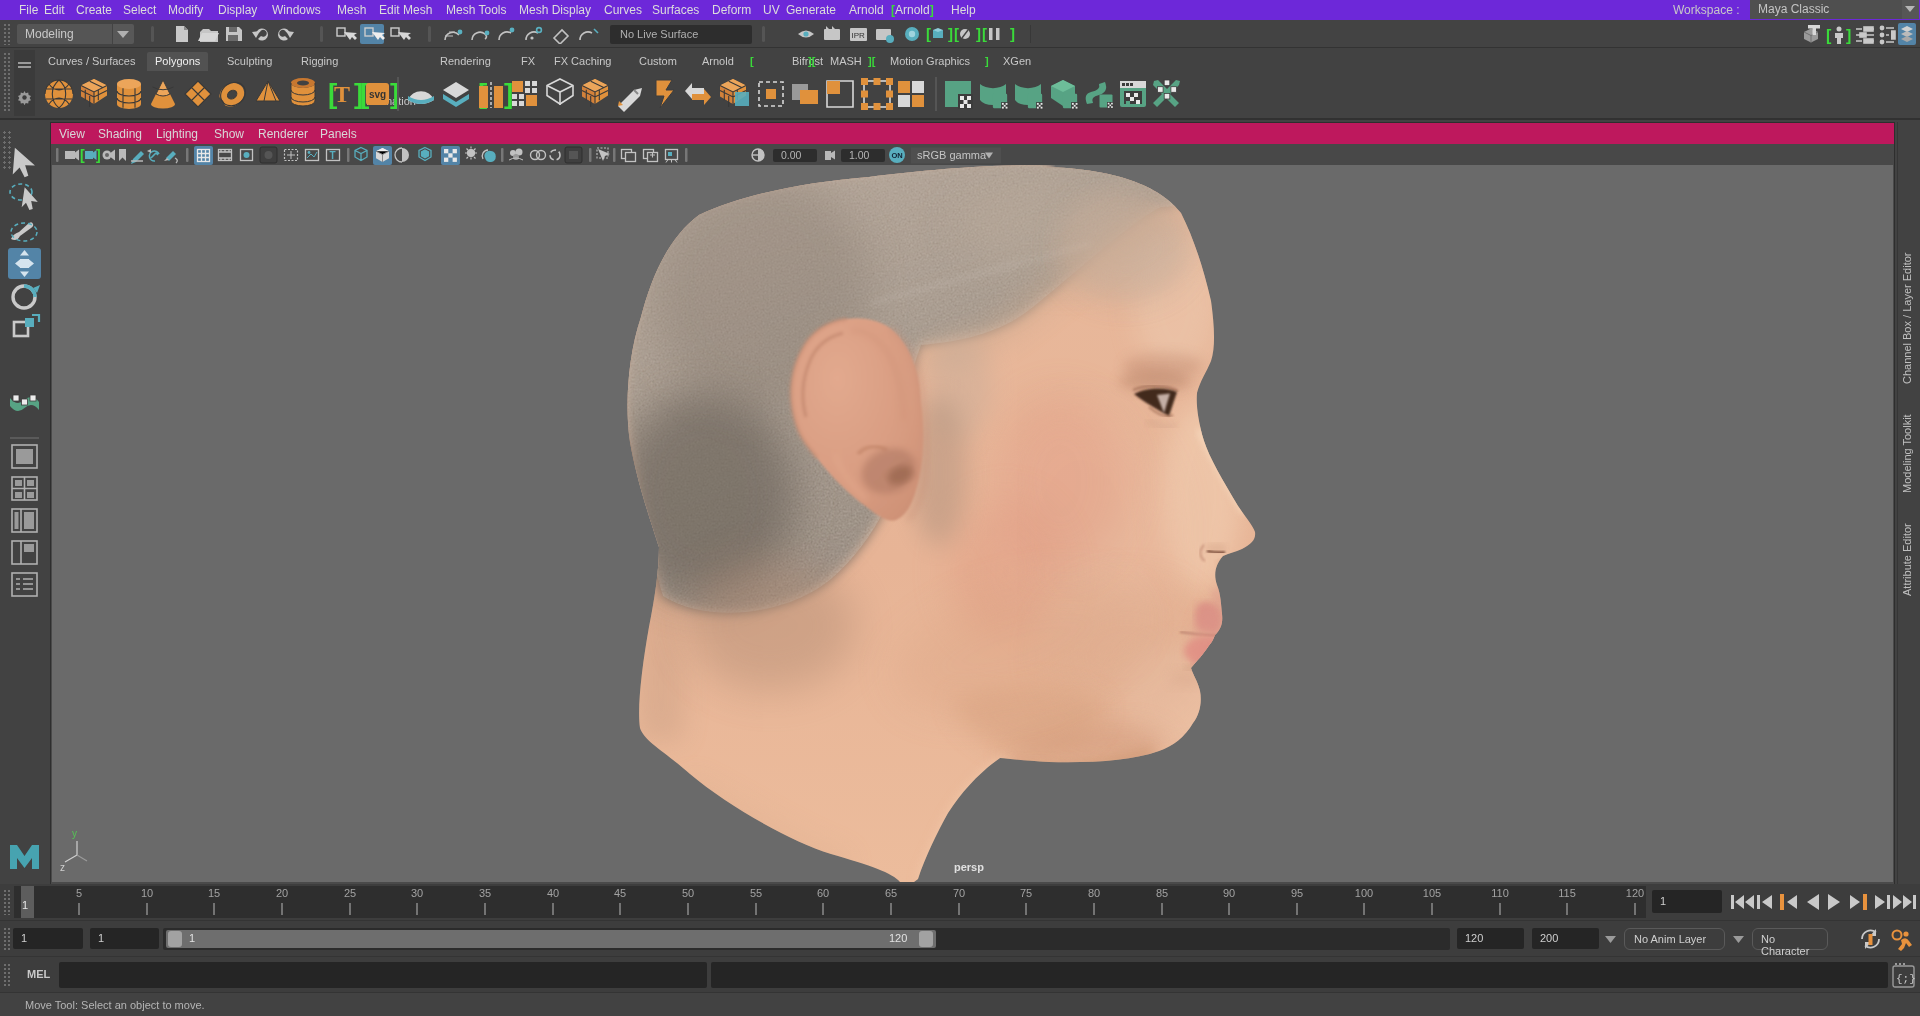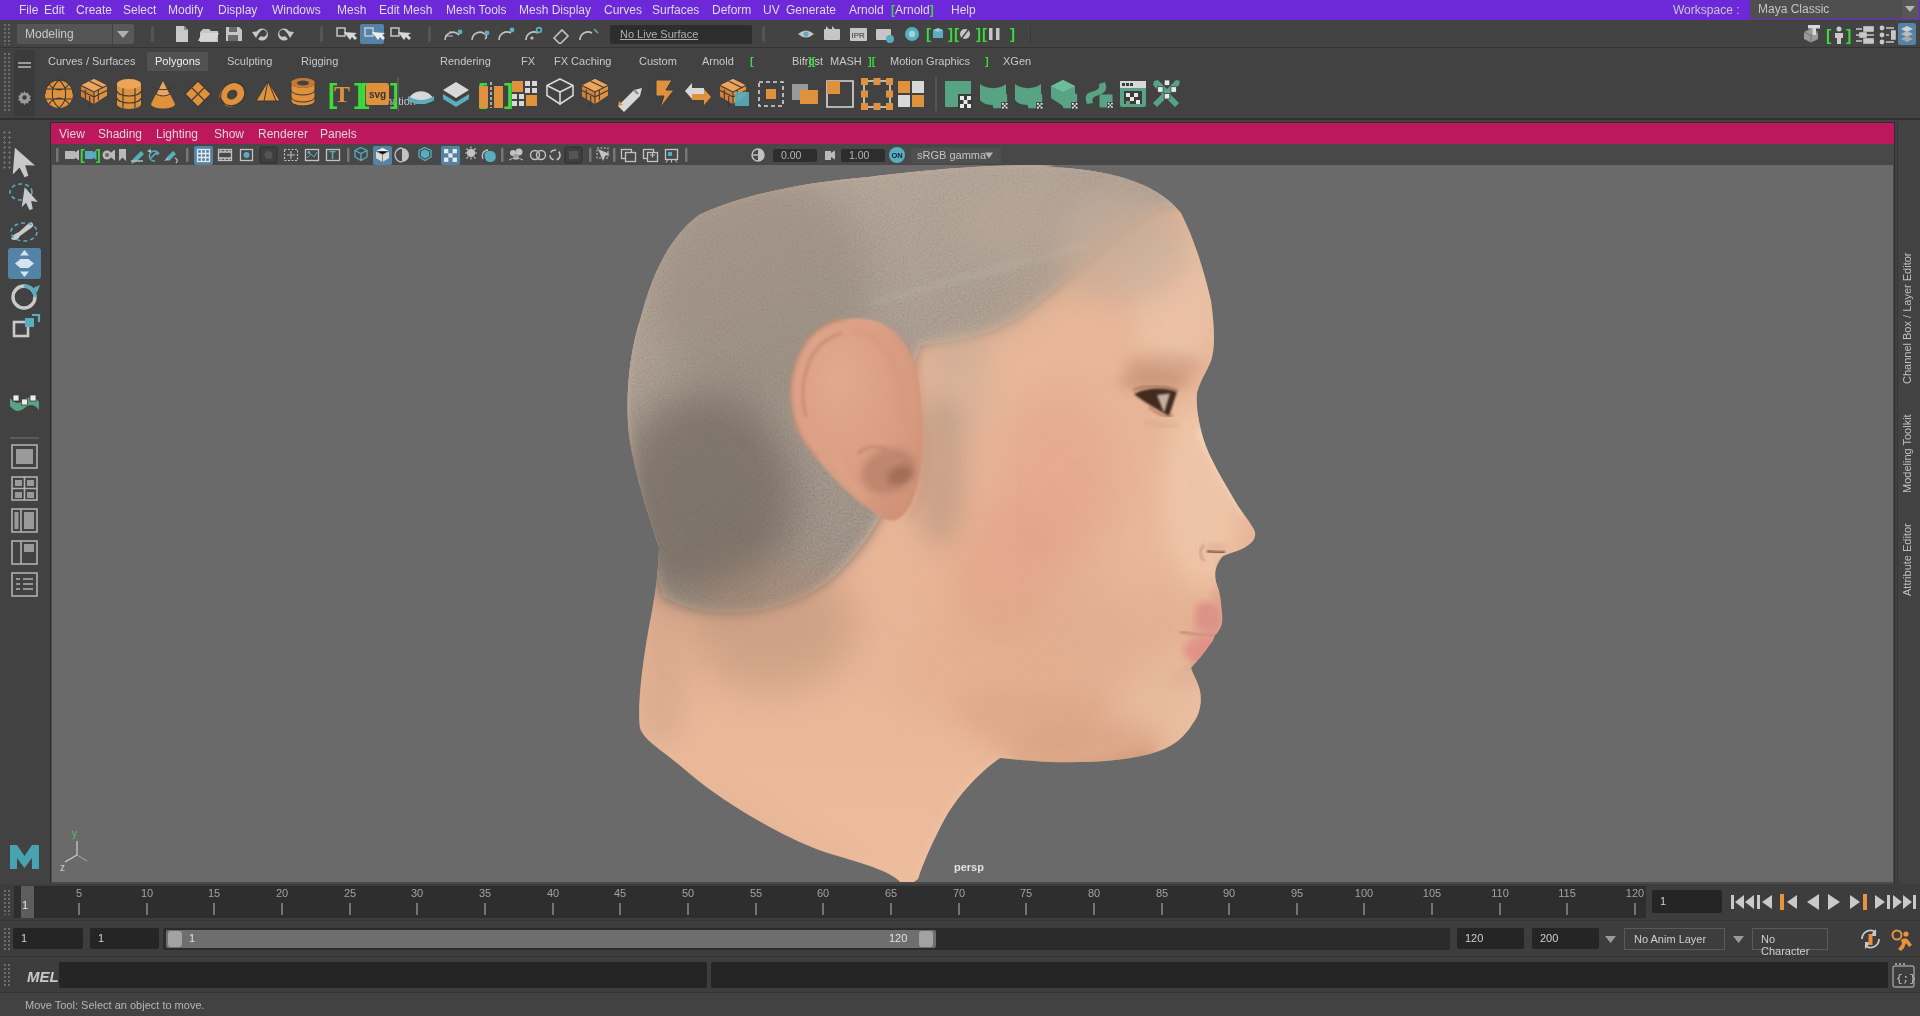--- a/index.html
+++ b/index.html
@@ -8,21 +8,21 @@
 .abs { position:absolute; }
 #page { position:relative; width:1920px; height:1016px; background:#424242; }
 
 #menubar { position:absolute; left:0; top:0; width:1920px; height:20px; background:#6d28d9; color:#dcdcdc; font-size:12px; }
 #menubar .m { position:absolute; top:3px; }
 
 #statusrow { position:absolute; left:0; top:20px; width:1920px; height:28px; background:#434343; border-bottom:1px solid #333; }
 .dots { position:absolute; width:7px; background-image:radial-gradient(#6e6e6e 1px, transparent 1.2px); background-size:4px 4px; }
 .sep { position:absolute; width:3px; height:16px; top:6px; background:#555; border-radius:2px; }
 .sepl { position:absolute; width:1px; height:18px; top:5px; background:#383838; }
-.field { position:absolute; background:#2d2d2d; color:#b0b0b0; font-size:11px; border-radius:2px;text-decoration:underline; }
+.field { position:absolute; background:#2d2d2d; color:#b0b0b0; font-size:11px; border-radius:2px; }
 
 #shelf { position:absolute; left:0; top:48px; width:1920px; height:72px; background:#424242; border-bottom:2px solid #313131; }
 .tab { position:absolute; top:4px; height:19px; color:#c8c8c8; font-size:11px; padding:3px 8px 0 8px; }
 .tab.active { background:#525252; color:#f0f0f0; border-radius:2px 2px 0 0; }
 .gb { color:#3adb3a; font-weight:bold; }
 
 #toolbox { position:absolute; left:0; top:122px; width:48px; height:762px; background:#424242; }
 
 #panel { position:absolute; left:50px; top:122px; width:1845px; height:763px; background:#4a4a4a; border:1px solid #2e2e2e; }
 #pmenh { position:absolute; left:0; top:0; width:100%; height:21px; background:#be185d; color:#d8d8d8; font-size:12px; }
@@ -33,21 +33,21 @@
 #righttabs { position:absolute; left:1897px; top:122px; width:23px; height:762px; background:#424242; border-left:1px solid #363636; }
 .vtab { position:absolute; left:3px; width:17px; color:#c0c0c0; font-size:11px;
   writing-mode:vertical-rl; transform:rotate(180deg); text-align:center; }
 
 #timeline { position:absolute; left:0; top:884px; width:1920px; height:36px; background:#3d3d3d; }
 #ruler { position:absolute; left:14px; top:2px; width:1632px; height:32px; background:#2e2e2e; color:#999; font-size:11px; }
 #rangerow { position:absolute; left:0; top:920px; width:1920px; height:36px; background:#3d3d3d; border-top:1px solid #343434; }
 #melrow { position:absolute; left:0; top:956px; width:1920px; height:36px; background:#3d3d3d; border-top:1px solid #343434; }
 #helprow { position:absolute; left:0; top:992px; width:1920px; height:24px; background:#424242; border-top:1px solid #343434; color:#b5b5b5; font-size:11px; }
 .ifield { position:absolute; background:#252525; color:#cfcfcf; font-size:11px; border-radius:2px; }
-.bfield { position:absolute; background:#3d3d3d; border:1px solid #5a5a5a; color:#cfcfcf; font-size:11px; border-radius:0; }
+.bfield { position:absolute; background:#3d3d3d; border:1px solid #5a5a5a; color:#cfcfcf; font-size:11px; border-radius:6px; }
 </style>
 </head>
 <body>
 <div id="page">
   <div id="menubar">
     <span class="m" style="left:19px;">File</span>
     <span class="m" style="left:44px;">Edit</span>
     <span class="m" style="left:76px;">Create</span>
     <span class="m" style="left:123px;">Select</span>
     <span class="m" style="left:168px;">Modify</span>
@@ -883,21 +883,21 @@
       <g fill="#e8923d">
           <circle cx="38" cy="7" r="4.5" fill="none" stroke="#e8923d" stroke-width="2"></circle>
           <path d="M38 1 v2 M38 11 v2 M32 7 h2 M42 7 h2 M33.5 2.5 l1.5 1.5 M41 10.5 l1.5 1.5 M42.5 2.5 l-1.5 1.5 M35 10.5 l-1.5 1.5"></path>
           <circle cx="47" cy="6" r="2.6"></circle>
           <path d="M42 12 q5 -4 8 1 l3 4 l-3 2 l-3 -4 l-2 5 l-3 3 l-3 -2 l4 -5 z"></path>
         </g>
     </svg>
   </div>
   <div id="melrow">
     <div class="dots" style="left:3px;top:6px;height:24px;"></div>
-    <div style="position:absolute;left:27px;top:11px;color:#c9c9c9;font-size:15px;font-weight:bold;font-style:italic;">MEL</div>
+    <div style="position:absolute;left:27px;top:11px;color:#c9c9c9;font-size:11px;font-weight:bold;">MEL</div>
     <div class="ifield" style="left:59px;top:5px;width:648px;height:26px;"></div>
     <div class="ifield" style="left:711px;top:5px;width:1177px;height:26px;"></div>
     <svg class="abs" style="left:1892px;top:5px;" width="23" height="26" viewBox="0 0 23 26">
       <rect x="1" y="4" width="21" height="21" rx="2" fill="none" stroke="#9a9a9a" stroke-width="1.4"></rect>
       <path d="M3 1 h2 v2 h-2 z M7 1 h2 v2 h-2 z M11 1 h2 v2 h-2 z" fill="#9a9a9a"></path>
       <text x="4" y="20" font-size="11" fill="#c9c9c9" font-family="Liberation Mono">{;}</text>
     </svg>
   </div>
   <div id="helprow">
       <div style="position:absolute;left:25px;top:6px;">Move Tool: Select an object to move.</div>

